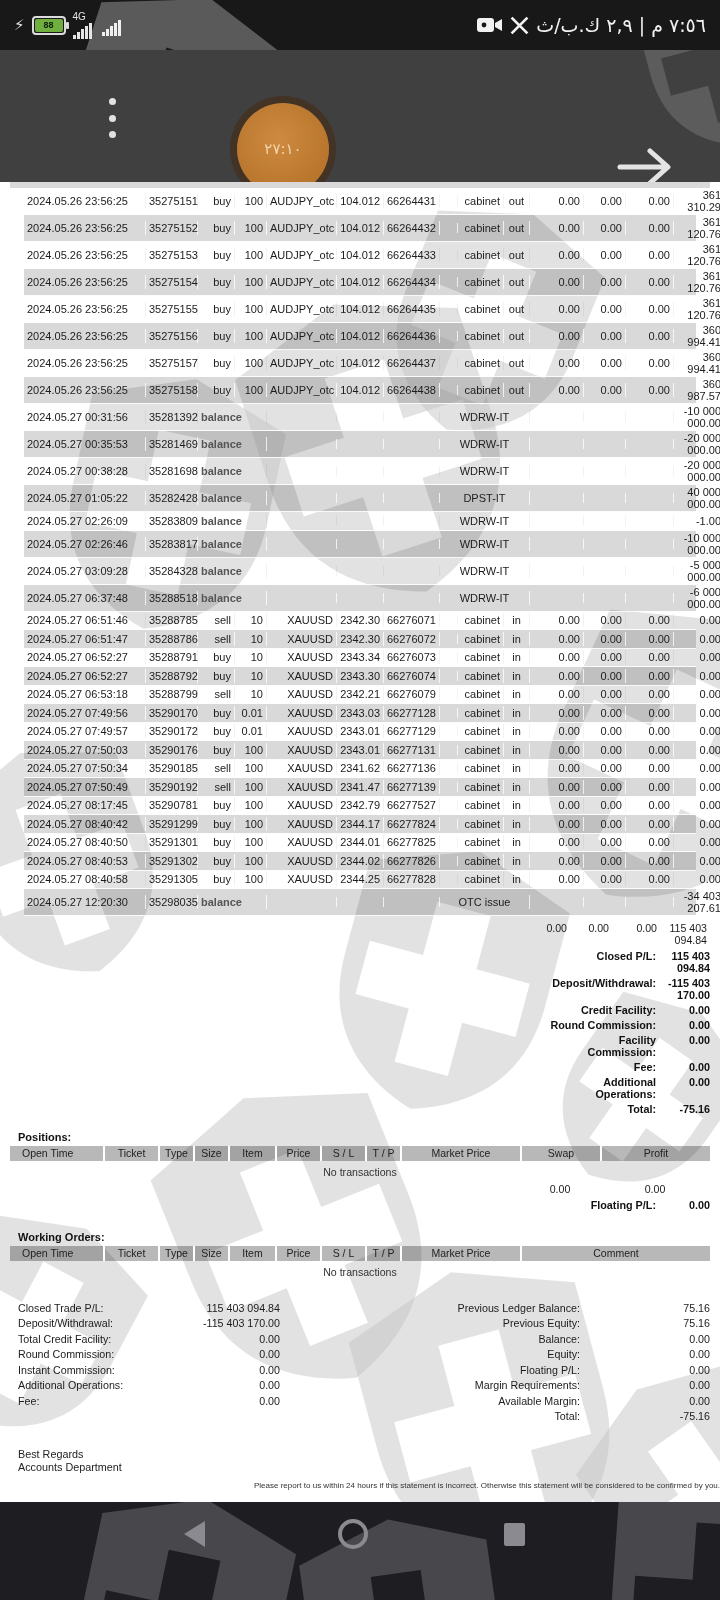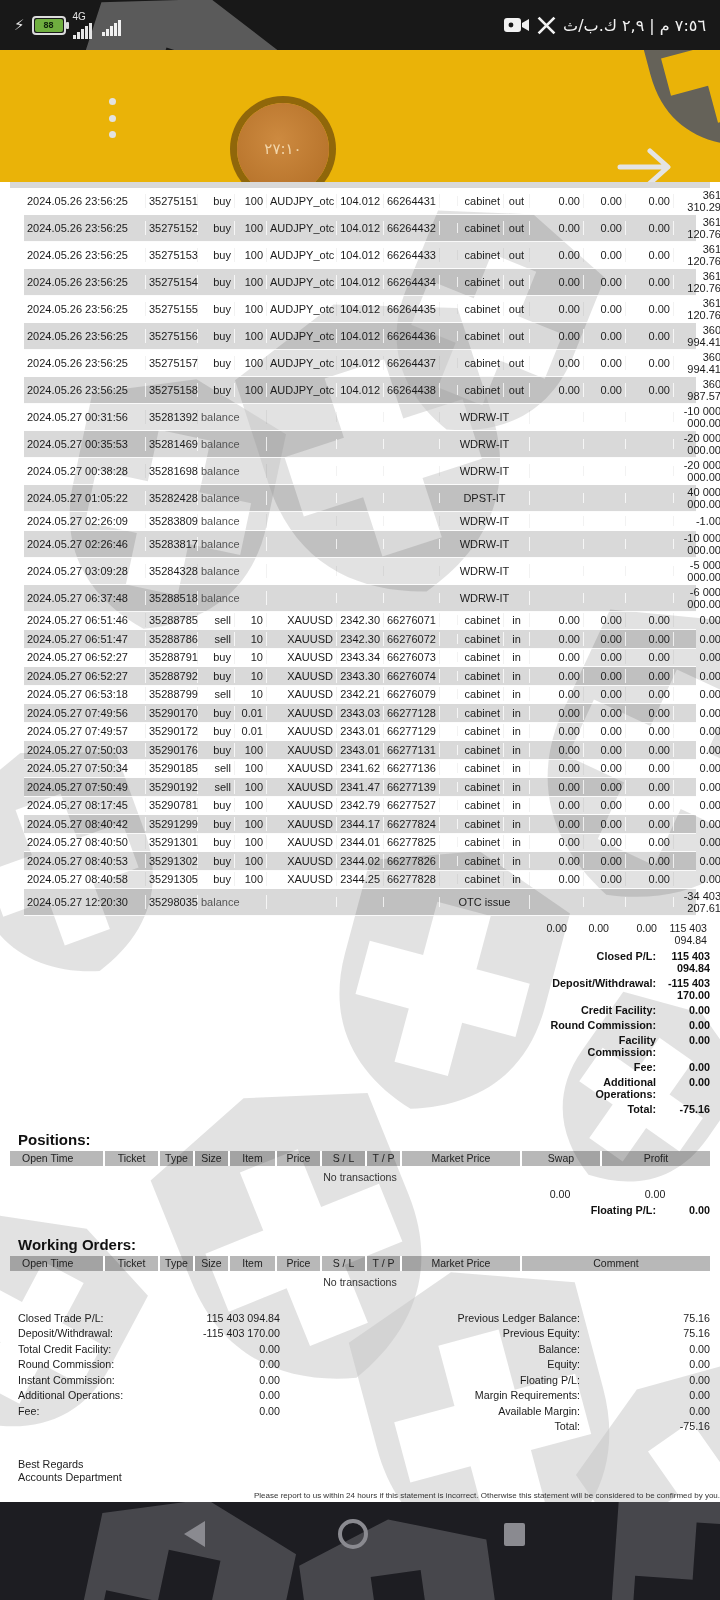--- a/index.html
+++ b/index.html
@@ -10,24 +10,24 @@
   .status-bar{position:relative;height:50px;background:#181818;display:flex;align-items:center;justify-content:space-between;padding:0 14px;box-sizing:border-box;overflow:hidden;z-index:2;}
   .sb-left,.sb-right{display:flex;align-items:center;gap:7px;position:relative;z-index:2;}
   .bolt{color:#e8e8e8;font-size:15px;font-family:"DejaVu Sans",sans-serif;}
   .battery{position:relative;width:30px;height:15px;border:2px solid #dcdcdc;border-radius:4px;display:flex;align-items:center;justify-content:center;}
   .battery .fill{position:absolute;inset:1px;background:#6fae3f;border-radius:2px;}
   .battery .pct{position:relative;font-size:9px;font-weight:bold;color:#10230b;z-index:1;}
   .battery .nub{position:absolute;right:-5px;top:4px;width:3px;height:7px;background:#dcdcdc;border-radius:1px;}
   .sig{display:flex;align-items:flex-end;gap:1px;}
   .net-wrap{display:flex;flex-direction:column;align-items:flex-start;line-height:1;}
   .net-type{color:#e6e6e6;font-size:10px;margin-bottom:1px;}
-  .sb-time{color:#f2f2f2;font-size:16px;direction:rtl;}
+  .sb-time{color:#f2f2f2;font-size:19px;direction:rtl;}
 
   
-  .app-header{position:relative;height:132px;background:#eab308;overflow:hidden;z-index:2;}
+  .app-header{position:relative;height:132px;background:#404040;overflow:hidden;z-index:2;}
   .dots-btn{position:absolute;left:102px;top:48px;width:20px;height:40px;display:flex;flex-direction:column;justify-content:space-between;align-items:center;cursor:pointer;z-index:3;}
   .dots-btn span{width:7px;height:7px;border-radius:50%;background:#e2e2e2;display:block;}
   .timer-bubble{position:absolute;left:237px;top:53px;width:92px;height:92px;border-radius:50%;background:radial-gradient(circle at 45% 40%,#cd8a40,#b06c24);box-shadow:0 0 0 7px rgba(70,40,12,.55);display:flex;align-items:center;justify-content:center;z-index:3;}
   .timer-bubble .t{color:#f2d6ab;font-size:15px;}
   .fwd-btn{position:absolute;right:46px;top:95px;z-index:3;}
 
   
   .doc{position:relative;height:1320px;background:#fff;overflow:hidden;z-index:1;}
   .doc-content{position:relative;z-index:2;}
   .sliver{height:6px;margin:0 10px;background:rgba(0,0,0,.15);}
@@ -44,36 +44,36 @@
   .trow.alt{background:rgba(0,0,0,.15);}
   .trow>div{padding:1px 3px;border-right:1px solid rgba(255,255,255,.75);box-sizing:border-box;min-height:10px;}
   .trow>div:last-child{border-right:none;}
   .trow:not(.alt)>div{border-right-color:rgba(0,0,0,.05);}
   .c-date{text-align:left;}
   .c-ticket{text-align:left;}
   .c-type,.c-size,.c-item,.c-price,.c-cab,.c-z{text-align:right;}
   .c-order{text-align:left;}
   .c-dir{text-align:center;}
   .c-profit{text-align:right;overflow-wrap:normal;}
-  .c-bal{grid-column:3/5;text-align:left;color:#555;}
+  .c-bal{grid-column:3/5;text-align:left;color:#555;font-weight:bold;}
   .c-bcomment{grid-column:8/11;text-align:center;white-space:nowrap;}
 
   
   .totals-row{display:grid;grid-template-columns:122px 52px 37px 32px 70px 47px 56px 18px 46px 26px 54px 42px 48px 50px;margin:6px 10px 0;font-size:10.6px;line-height:12px;color:#1c1c1c;}
   .totals-row .gc11{grid-column:11;text-align:right;padding-right:3px;}
   .totals-row .gc12{grid-column:12;text-align:right;padding-right:3px;}
   .totals-row .gc13{grid-column:13;text-align:right;padding-right:3px;}
   .totals-row .gc14{grid-column:14;text-align:right;padding-right:3px;width:43px;justify-self:end;}
   .summary-block{margin:4px 10px 0 0;}
   .srow{display:flex;justify-content:flex-end;align-items:flex-start;margin-bottom:3px;margin-left:37px;}
   .slabel{font-weight:bold;font-size:10.8px;line-height:12px;text-align:right;white-space:pre-line;color:#111;}
   .sval{font-weight:bold;font-size:10.8px;line-height:12px;text-align:right;width:46px;margin-left:8px;color:#111;}
 
   
-  .sec-title{font-weight:bold;font-size:15px;color:#111;margin:0 0 3px 18px;}
+  .sec-title{font-weight:bold;font-size:11px;color:#111;margin:0 0 3px 18px;}
   .phead{display:grid;grid-template-columns:93px 55px 35px 35px 47px 45px 45px 35px 120px 80px 110px;margin:0 10px;background:rgba(0,0,0,.28);height:15px;align-items:center;font-size:10.5px;color:#222;}
   .whead{display:grid;grid-template-columns:93px 55px 35px 35px 47px 45px 45px 35px 120px 190px;margin:0 10px;background:rgba(0,0,0,.28);height:15px;align-items:center;font-size:10.5px;color:#222;}
   .phead>div,.whead>div{text-align:center;border-left:2px solid #fff;height:15px;line-height:15px;overflow:hidden;}
   .phead>div:first-child,.whead>div:first-child{border-left:none;text-align:left;padding-left:12px;}
   .notrans{text-align:center;font-size:10.6px;color:#333;margin:5px 0;}
   .prow-zeros{display:grid;grid-template-columns:93px 55px 35px 35px 47px 45px 45px 35px 120px 80px 110px;margin:4px 10px 0;font-size:10.6px;color:#1c1c1c;}
   .prow-zeros .z-swap{grid-column:10;text-align:center;}
   .prow-zeros .z-profit{grid-column:11;text-align:center;}
   .floating-row{display:flex;justify-content:flex-end;margin:4px 10px 0 0;}
   .floating-row .slabel,.floating-row .sval{font-size:10.8px;}

